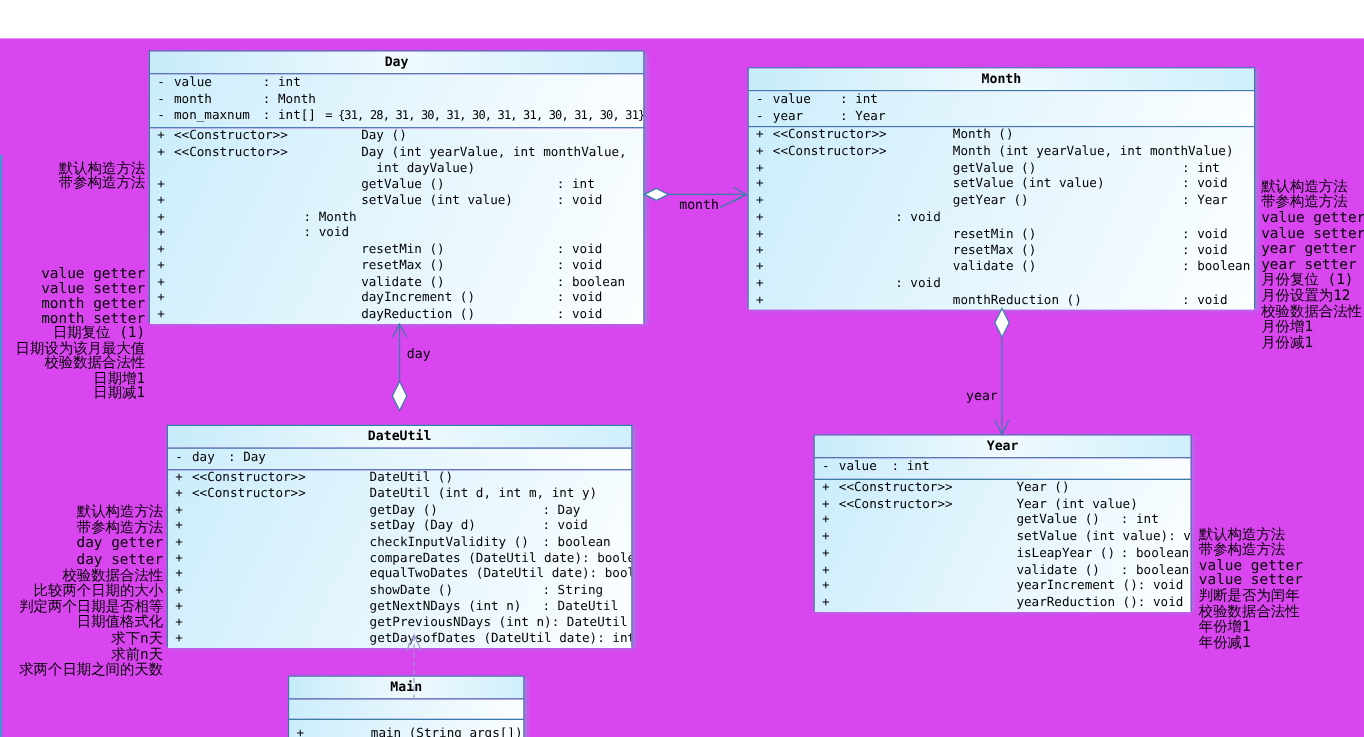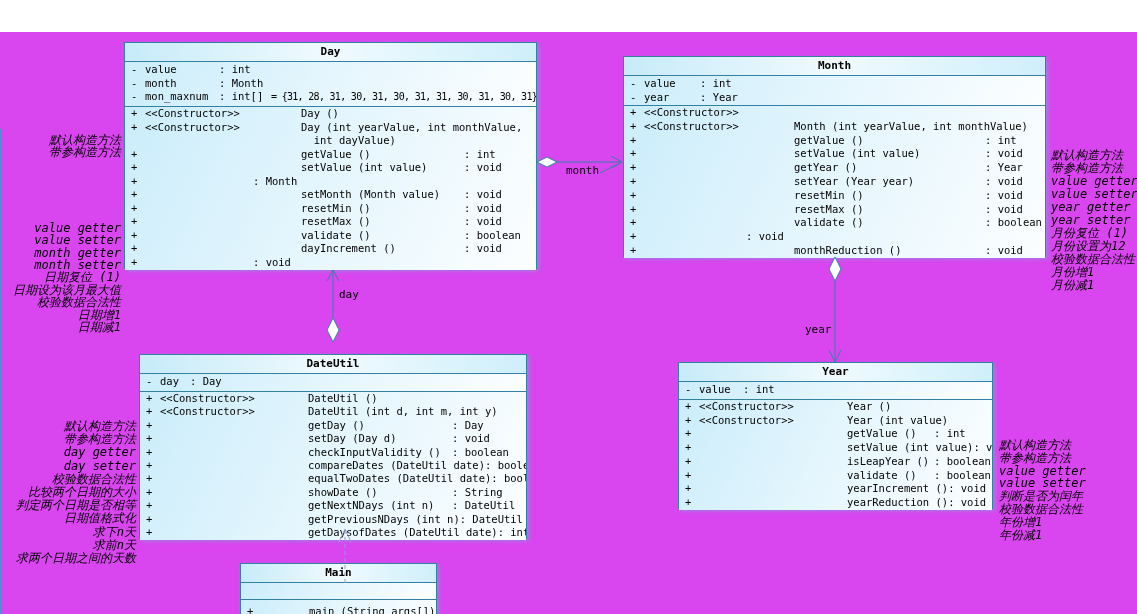--- a/index.html
+++ b/index.html
@@ -15,21 +15,21 @@
   .cb-attrs,.cb-methods{background:linear-gradient(115deg,#cbedfb 0%,#e3f5fd 45%,#fcfeff 100%);overflow:hidden;}
   .cb-attrs{border-bottom:1px solid #3380a5;padding-top:1px;}
   .arow{display:grid;grid-template-columns:14px var(--anw,60px) var(--atw,50px) 1fr;
         line-height:13.5px;white-space:pre;padding-left:6px;}
   .arow .extra{font-size:10px;letter-spacing:-0.7px;}
   .mrow{display:grid;grid-template-columns:14px var(--stw,100px) 1fr var(--rw,70px);
         line-height:var(--lh,13.7px);white-space:pre;padding-left:6px;}
   .mrow .sig{overflow:visible;padding-left:48px;}
 
   .notes{position:absolute;font-size:12px;line-height:13px;white-space:pre;}
-  .notes .nline{line-height:var(--nlh,13px);font-style:italic;}
+  .notes .nline{line-height:var(--nlh,13px);}
   .ra{text-align:right;}
   .nspacer{height:11px;}
 
   .conn-label{position:absolute;font-size:11px;background:transparent;}
   svg.overlay{position:absolute;left:0;top:0;pointer-events:none;}
 </style>
 </head>
 <body>
 
 <div class="canvas">
@@ -45,44 +45,44 @@
         <div class="arow"><span>-</span><span>mon_maxnum</span><span>: int[]</span><span class="extra">= {31, 28, 31, 30, 31, 30, 31, 31, 30, 31, 30, 31}</span></div>
       </div>
     <div class="cb-methods" style="height:163px;">
 
     <div class="mrow"><span>+</span><span>&lt;&lt;Constructor&gt;&gt;</span><span class="sig">Day ()</span><span></span></div>
         <div class="mrow"><span>+</span><span>&lt;&lt;Constructor&gt;&gt;</span><span class="sig">Day (int yearValue, int monthValue,
   int dayValue)</span><span></span></div>
         <div class="mrow"><span>+</span><span></span><span class="sig">getValue ()</span><span>: int</span></div>
         <div class="mrow"><span>+</span><span></span><span class="sig">setValue (int value)</span><span>: void</span></div>
         <div class="mrow"><span>+</span><span></span><span>: Month</span></div>
-        <div class="mrow"><span>+</span><span></span><span class="sig">setMonth (Month value)</span><span>: void</span></div>
+        <div class="mrow"><span>+</span><span></span><span>: void</span></div>
         <div class="mrow"><span>+</span><span></span><span class="sig">resetMin ()</span><span>: void</span></div>
         <div class="mrow"><span>+</span><span></span><span class="sig">resetMax ()</span><span>: void</span></div>
         <div class="mrow"><span>+</span><span></span><span class="sig">validate ()</span><span>: boolean</span></div>
         <div class="mrow"><span>+</span><span></span><span class="sig">dayIncrement ()</span><span>: void</span></div>
-        <div class="mrow"><span>+</span><span></span><span>: void</span></div>
+        <div class="mrow"><span>+</span><span></span><span class="sig">dayReduction ()</span><span>: void</span></div>
       </div>
   </div>
 
   <div class="class-box" style="left:623px;top:24px;width:423px;height:201px;--anw:56px;--atw:52px;--stw:102px;--rw:60px;--lh:13.8px;">
     <div class="cb-title">Month</div>
     <div class="cb-attrs" style="height:28px;">
 
     <div class="arow"><span>-</span><span>value</span><span>: int</span><span class="extra"></span></div>
         <div class="arow"><span>-</span><span>year</span><span>: Year</span><span class="extra"></span></div>
       </div>
     <div class="cb-methods" style="height:152px;">
 
-    <div class="mrow"><span>+</span><span>&lt;&lt;Constructor&gt;&gt;</span><span></span></div>
+    <div class="mrow"><span>+</span><span>&lt;&lt;Constructor&gt;&gt;</span><span class="sig">Month ()</span><span></span></div>
         <div class="mrow"><span>+</span><span>&lt;&lt;Constructor&gt;&gt;</span><span class="sig">Month (int yearValue, int monthValue)</span><span></span></div>
         <div class="mrow"><span>+</span><span></span><span class="sig">getValue ()</span><span>: int</span></div>
         <div class="mrow"><span>+</span><span></span><span class="sig">setValue (int value)</span><span>: void</span></div>
         <div class="mrow"><span>+</span><span></span><span class="sig">getYear ()</span><span>: Year</span></div>
-        <div class="mrow"><span>+</span><span></span><span class="sig">setYear (Year year)</span><span>: void</span></div>
+        <div class="mrow"><span>+</span><span></span><span>: void</span></div>
         <div class="mrow"><span>+</span><span></span><span class="sig">resetMin ()</span><span>: void</span></div>
         <div class="mrow"><span>+</span><span></span><span class="sig">resetMax ()</span><span>: void</span></div>
         <div class="mrow"><span>+</span><span></span><span class="sig">validate ()</span><span>: boolean</span></div>
         <div class="mrow"><span>+</span><span></span><span>: void</span></div>
         <div class="mrow"><span>+</span><span></span><span class="sig">monthReduction ()</span><span>: void</span></div>
       </div>
   </div>
 
   <div class="class-box" style="left:139px;top:322px;width:388px;height:185px;--anw:30px;--atw:44px;--stw:100px;--rw:74px;--lh:13.4px;">
     <div class="cb-title">DateUtil</div>

